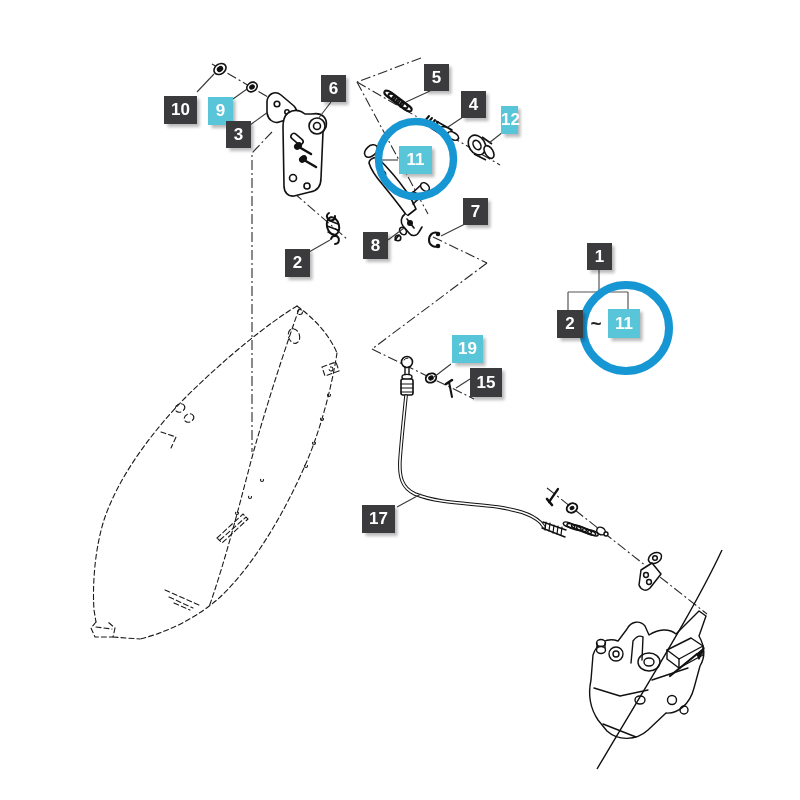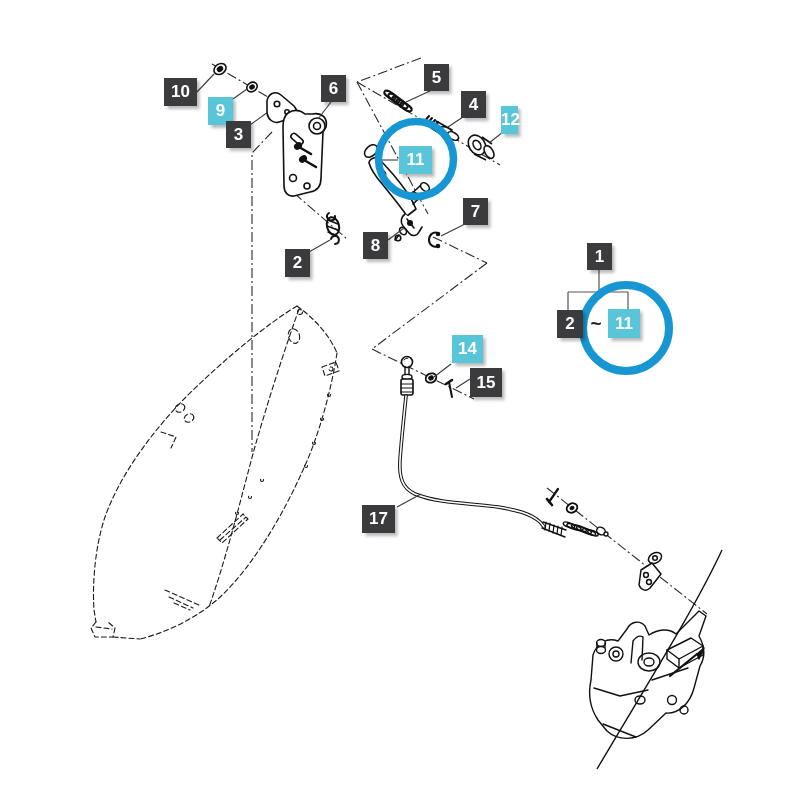--- a/index.html
+++ b/index.html
@@ -221,33 +221,33 @@
     <path d="M599,270 L599,292"></path>
     <path d="M568,292 L628,292"></path>
     <path d="M568,292 L568,310"></path>
     <path d="M628,292 L628,309"></path>
   </g>
 
   <circle cx="416" cy="159" r="37.5" stroke="#1697d4" stroke-width="7.5" fill="none"></circle>
   <circle cx="626" cy="328" r="43" stroke="#1697d4" stroke-width="8" fill="none"></circle>
 </svg>
 
-<div class="lbl dark w2" style="left:164px;top:78px">10</div>
+<div class="lbl dark w2" style="left:164px;top:96px">10</div>
 <div class="lbl cyan w1" style="left:208px;top:97px;height:28px;line-height:28px">9</div>
 <div class="lbl dark w1" style="left:226px;top:121px">3</div>
 <div class="lbl dark w1" style="left:321px;top:75px">6</div>
 <div class="lbl dark w1" style="left:424px;top:64px">5</div>
 <div class="lbl dark w1" style="left:461px;top:91px">4</div>
 <div class="lbl cyan w2" style="left:501px;top:106px;width:17px">12</div>
 <div class="lbl cyan w2" style="left:399px;top:146px">11</div>
 <div class="lbl dark w1" style="left:463px;top:198px">7</div>
 <div class="lbl dark w1" style="left:363px;top:232px">8</div>
 <div class="lbl dark w1" style="left:285px;top:249px;height:28px;line-height:28px">2</div>
 <div class="lbl dark w1" style="left:587px;top:243px">1</div>
 <div class="lbl dark w1" style="left:557px;top:310px;width:26px;height:28px;line-height:28px">2</div>
 <div class="lbl cyan w2" style="left:608px;top:309px;width:32px;height:29px;line-height:29px">11</div>
-<div class="lbl cyan w2" style="left:452px;top:335px;width:31px">14</div>
+<div class="lbl cyan w2" style="left:452px;top:335px;width:31px">19</div>
 <div class="lbl dark w2" style="left:470px;top:368px;width:32px;height:29px;line-height:29px">15</div>
 <div class="lbl dark w2" style="left:362px;top:505px">17</div>
 
 <div id="tilde">~</div>
 
 </div>
 
 </body></html>

